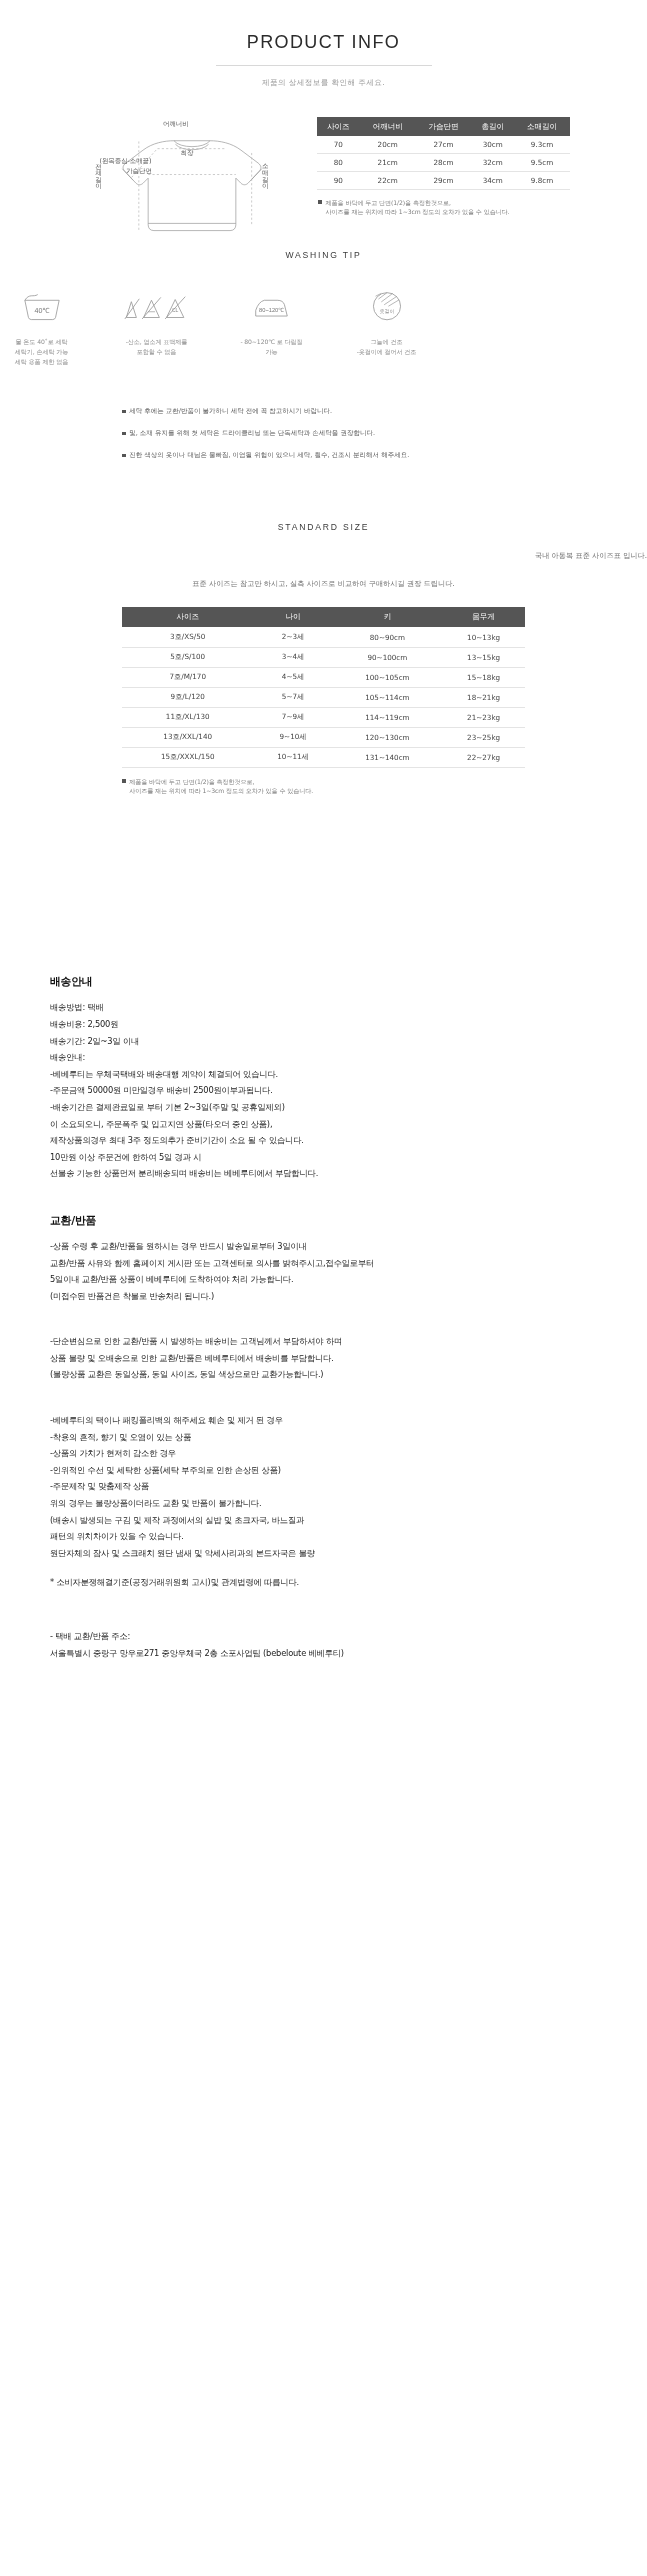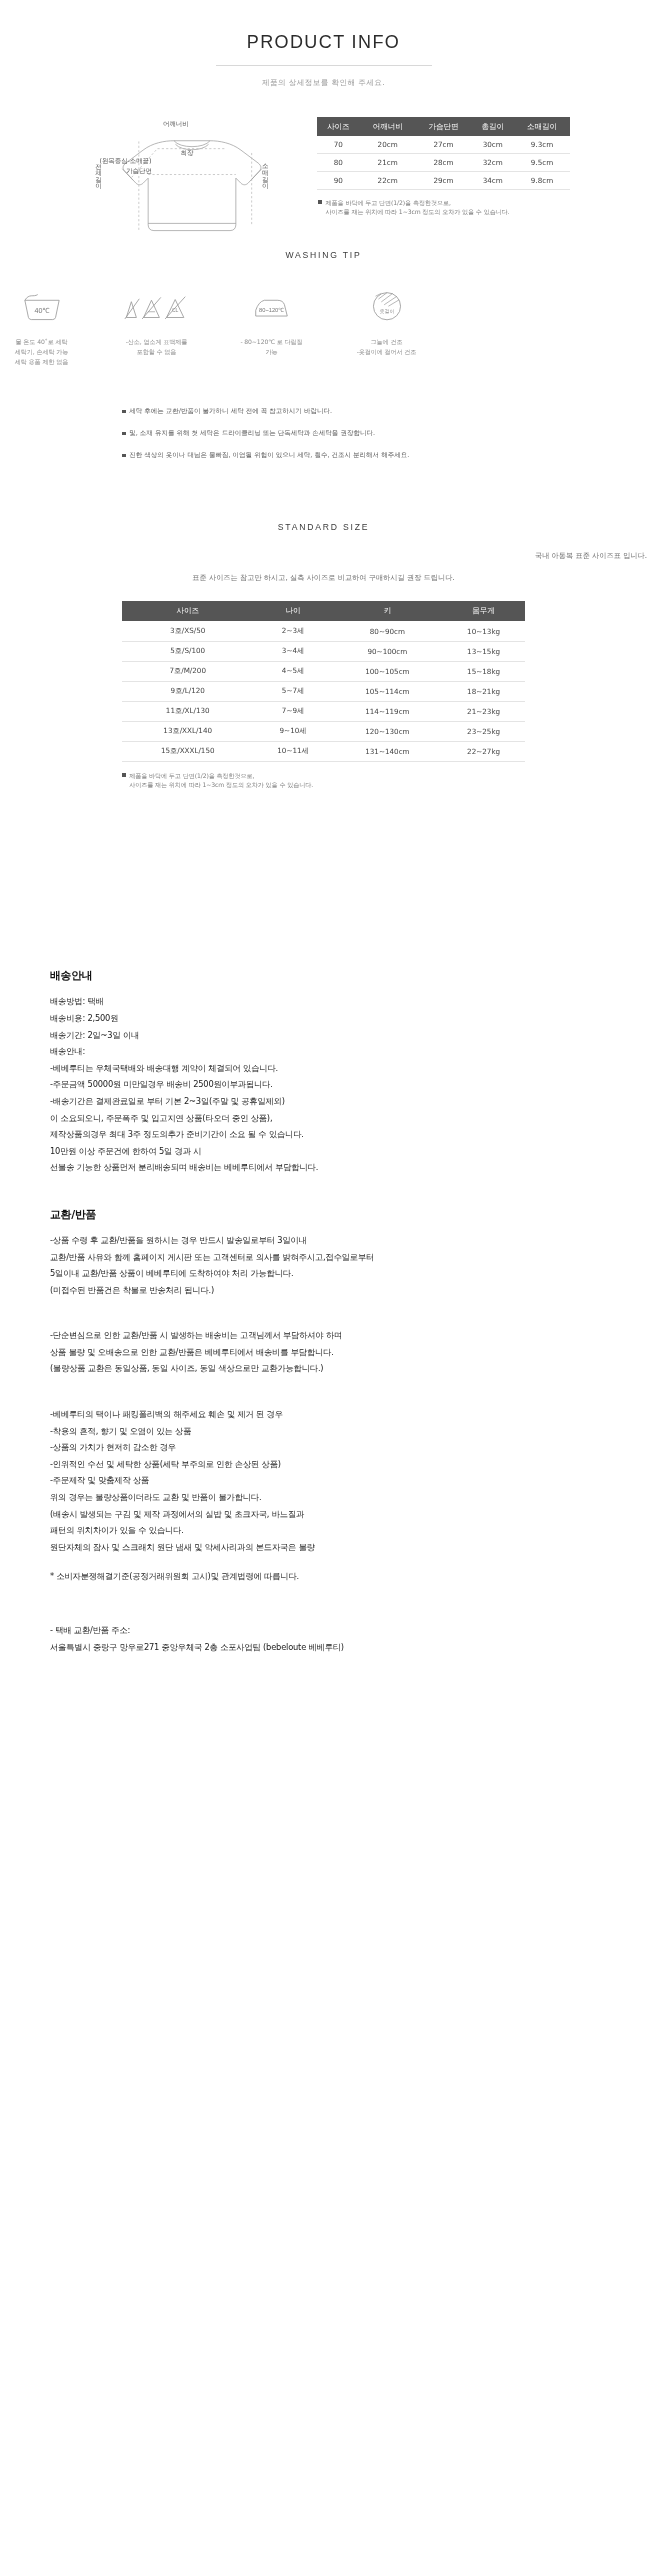--- a/index.html
+++ b/index.html
@@ -132,21 +132,21 @@
   
   .std-title {
     text-align:center;
     margin-top: 62px;
     font-size: 8.6px;
     letter-spacing: 1.8px;
     color: #3a3a3a;
     font-family: "Liberation Sans", sans-serif;
   }
   .std-sub1 { text-align:right; margin-top: 18.7px; font-size: 7.2px; color:#6f6f6f; }
-  .std-sub2 { text-align:center; margin-top: 12px; font-size: 7.2px; color:#6f6f6f; }
+  .std-sub2 { text-align:center; margin-top: 18px; font-size: 7.2px; color:#6f6f6f; }
   table.std {
     border-collapse: collapse;
     width: 403px;
     margin: 18.7px auto 0 auto;
     font-size: 7.2px;
   }
   table.std th {
     background:#555555; color:#fff; font-weight:normal;
     height: 20px; font-size: 7.6px; letter-spacing:-0.1px;
   }
@@ -359,21 +359,21 @@
         <td>80~90cm</td>
         <td>10~13kg</td>
       </tr>
       <tr>
         <td>5호/S/100</td>
         <td>3~4세</td>
         <td>90~100cm</td>
         <td>13~15kg</td>
       </tr>
       <tr>
-        <td>7호/M/200</td>
+        <td>7호/M/170</td>
         <td>4~5세</td>
         <td>100~105cm</td>
         <td>15~18kg</td>
       </tr>
       <tr>
         <td>9호/L/120</td>
         <td>5~7세</td>
         <td>105~114cm</td>
         <td>18~21kg</td>
       </tr>

